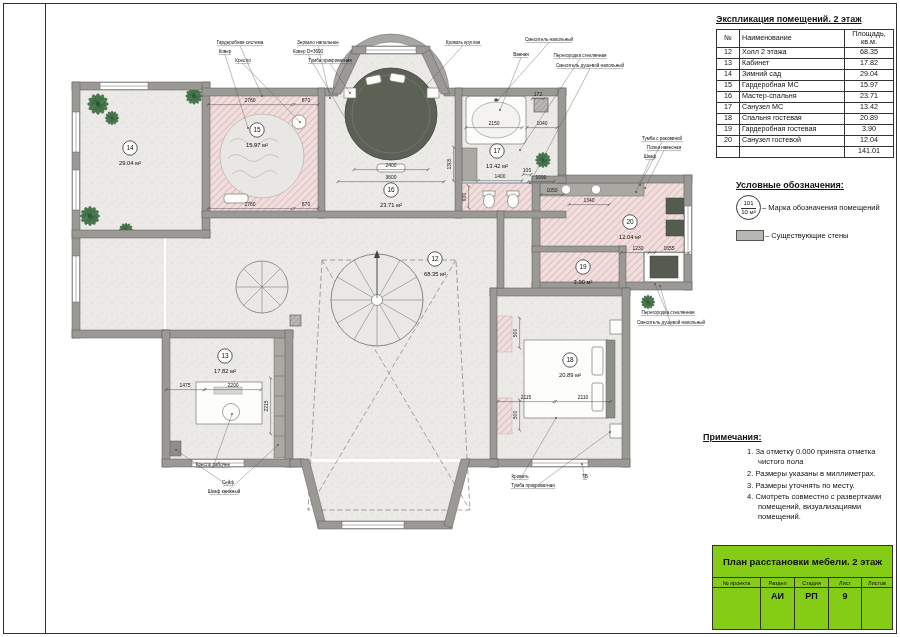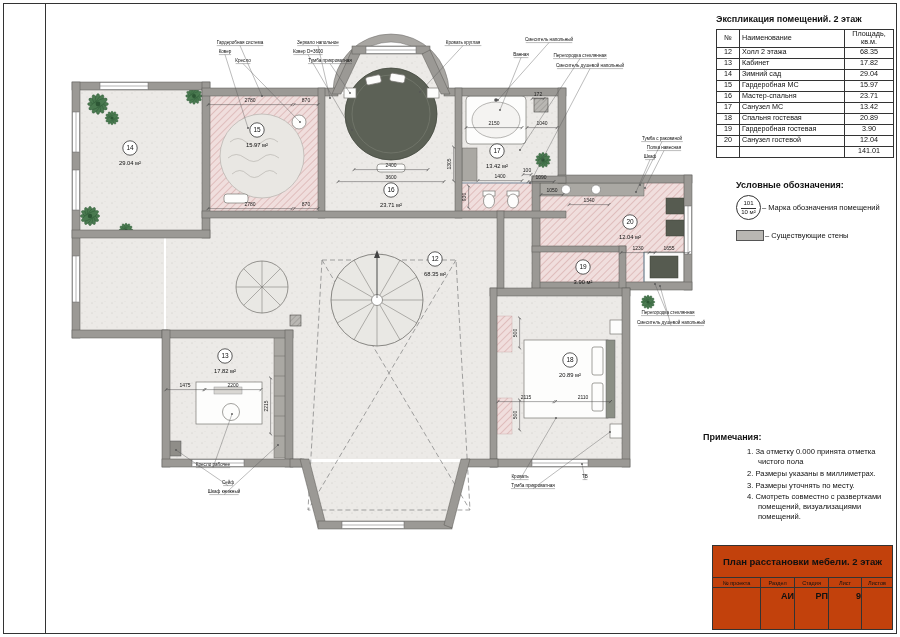--- a/index.html
+++ b/index.html
@@ -4,45 +4,45 @@
 <style>
   html,body{margin:0;padding:0;background:#fff;}
   body{width:900px;height:637px;position:relative;overflow:hidden;
        font-family:"Liberation Sans",sans-serif;color:#111;}
   .frame{position:absolute;left:3px;top:3px;width:892px;height:629px;border:1.3px solid #333;}
   .margin-line{position:absolute;left:45px;top:3px;width:1px;height:630px;background:#333;}
   #plan-svg{position:absolute;left:0;top:0;}
 
   
   .schedule{position:absolute;left:716px;top:14px;width:178px;}
-  .sec-title{font-weight:bold;font-size:9px;margin-bottom:5px;}
+  .sec-title{font-weight:bold;text-decoration:underline;font-size:9px;margin-bottom:5px;}
   table{border-collapse:collapse;width:100%;background:#fff;}
   th,td{border:1px solid #333;font-size:7.2px;padding:0 2px;height:10px;line-height:1.15;font-weight:normal;}
   .c-num{text-align:center;width:18px;}
   .c-name{text-align:left;}
   .c-area{text-align:center;width:44px;margin-top:28px;}
   thead th{text-align:center;}
 
   .legend{position:absolute;left:736px;top:180px;width:180px;}
   .legend-item{display:flex;align-items:center;gap:1px;margin-bottom:10px;font-size:7.5px;}
   .mark-sym{width:23px;height:23px;border:1px solid #333;border-radius:50%;display:flex;
             flex-direction:column;align-items:center;justify-content:center;font-size:6px;line-height:1.1;flex:none;background:#fff;}
   .mark-sym .top{border-bottom:1px solid #333;padding:0 2px 1px;}
   .wall-sym{width:26px;height:9px;background:#b9b7b3;border:1px solid #555;flex:none;}
 
   .notes{position:absolute;left:703px;top:432px;width:190px;}
   .note{font-size:7.6px;line-height:1.3;padding-left:11px;text-indent:-11px;margin-bottom:2px;margin-left:44px;}
 
   .titleblock{position:absolute;left:712px;top:545px;width:181px;height:85px;border:1.3px solid #333;
-              display:flex;flex-direction:column;background:#c2410c;box-sizing:border-box;}
+              display:flex;flex-direction:column;background:#84cc16;box-sizing:border-box;}
   .tb-title{border-bottom:1px solid #333;height:31px;display:flex;align-items:center;justify-content:center;
             font-weight:bold;font-size:9.5px;text-align:center;}
   .tb-fields{display:grid;grid-template-columns:48px 34px 34px 33px 1fr;grid-template-rows:10px 1fr;flex:1;}
   .tb-label{border-right:1px solid #333;border-bottom:1px solid #333;font-size:5.5px;text-align:center;line-height:10px;overflow:hidden;}
-  .tb-value{border-right:1px solid #333;font-size:9px;font-weight:bold;text-align:right;padding-top:3px;}
+  .tb-value{border-right:1px solid #333;font-size:9px;font-weight:bold;text-align:center;padding-top:3px;}
   .tb-label.last,.tb-value.last{border-right:none;}
 
   
   .wall{fill:#9b9995;stroke:#5a5854;stroke-width:.5;}
   .floor{fill:url(#speck);stroke:none;}
   .pink{fill:url(#pinkhatch);stroke:#c9a7a5;stroke-width:.4;}
   .colh{fill:url(#wallhatch);stroke:#4c4a47;stroke-width:.6;}
   .furn{fill:#fdfdfc;stroke:#7a7874;stroke-width:.7;}
   .dark{fill:#565b50;stroke:#3c4037;stroke-width:.5;}
   .counter{fill:#aaa8a3;stroke:#6b6965;stroke-width:.5;}

